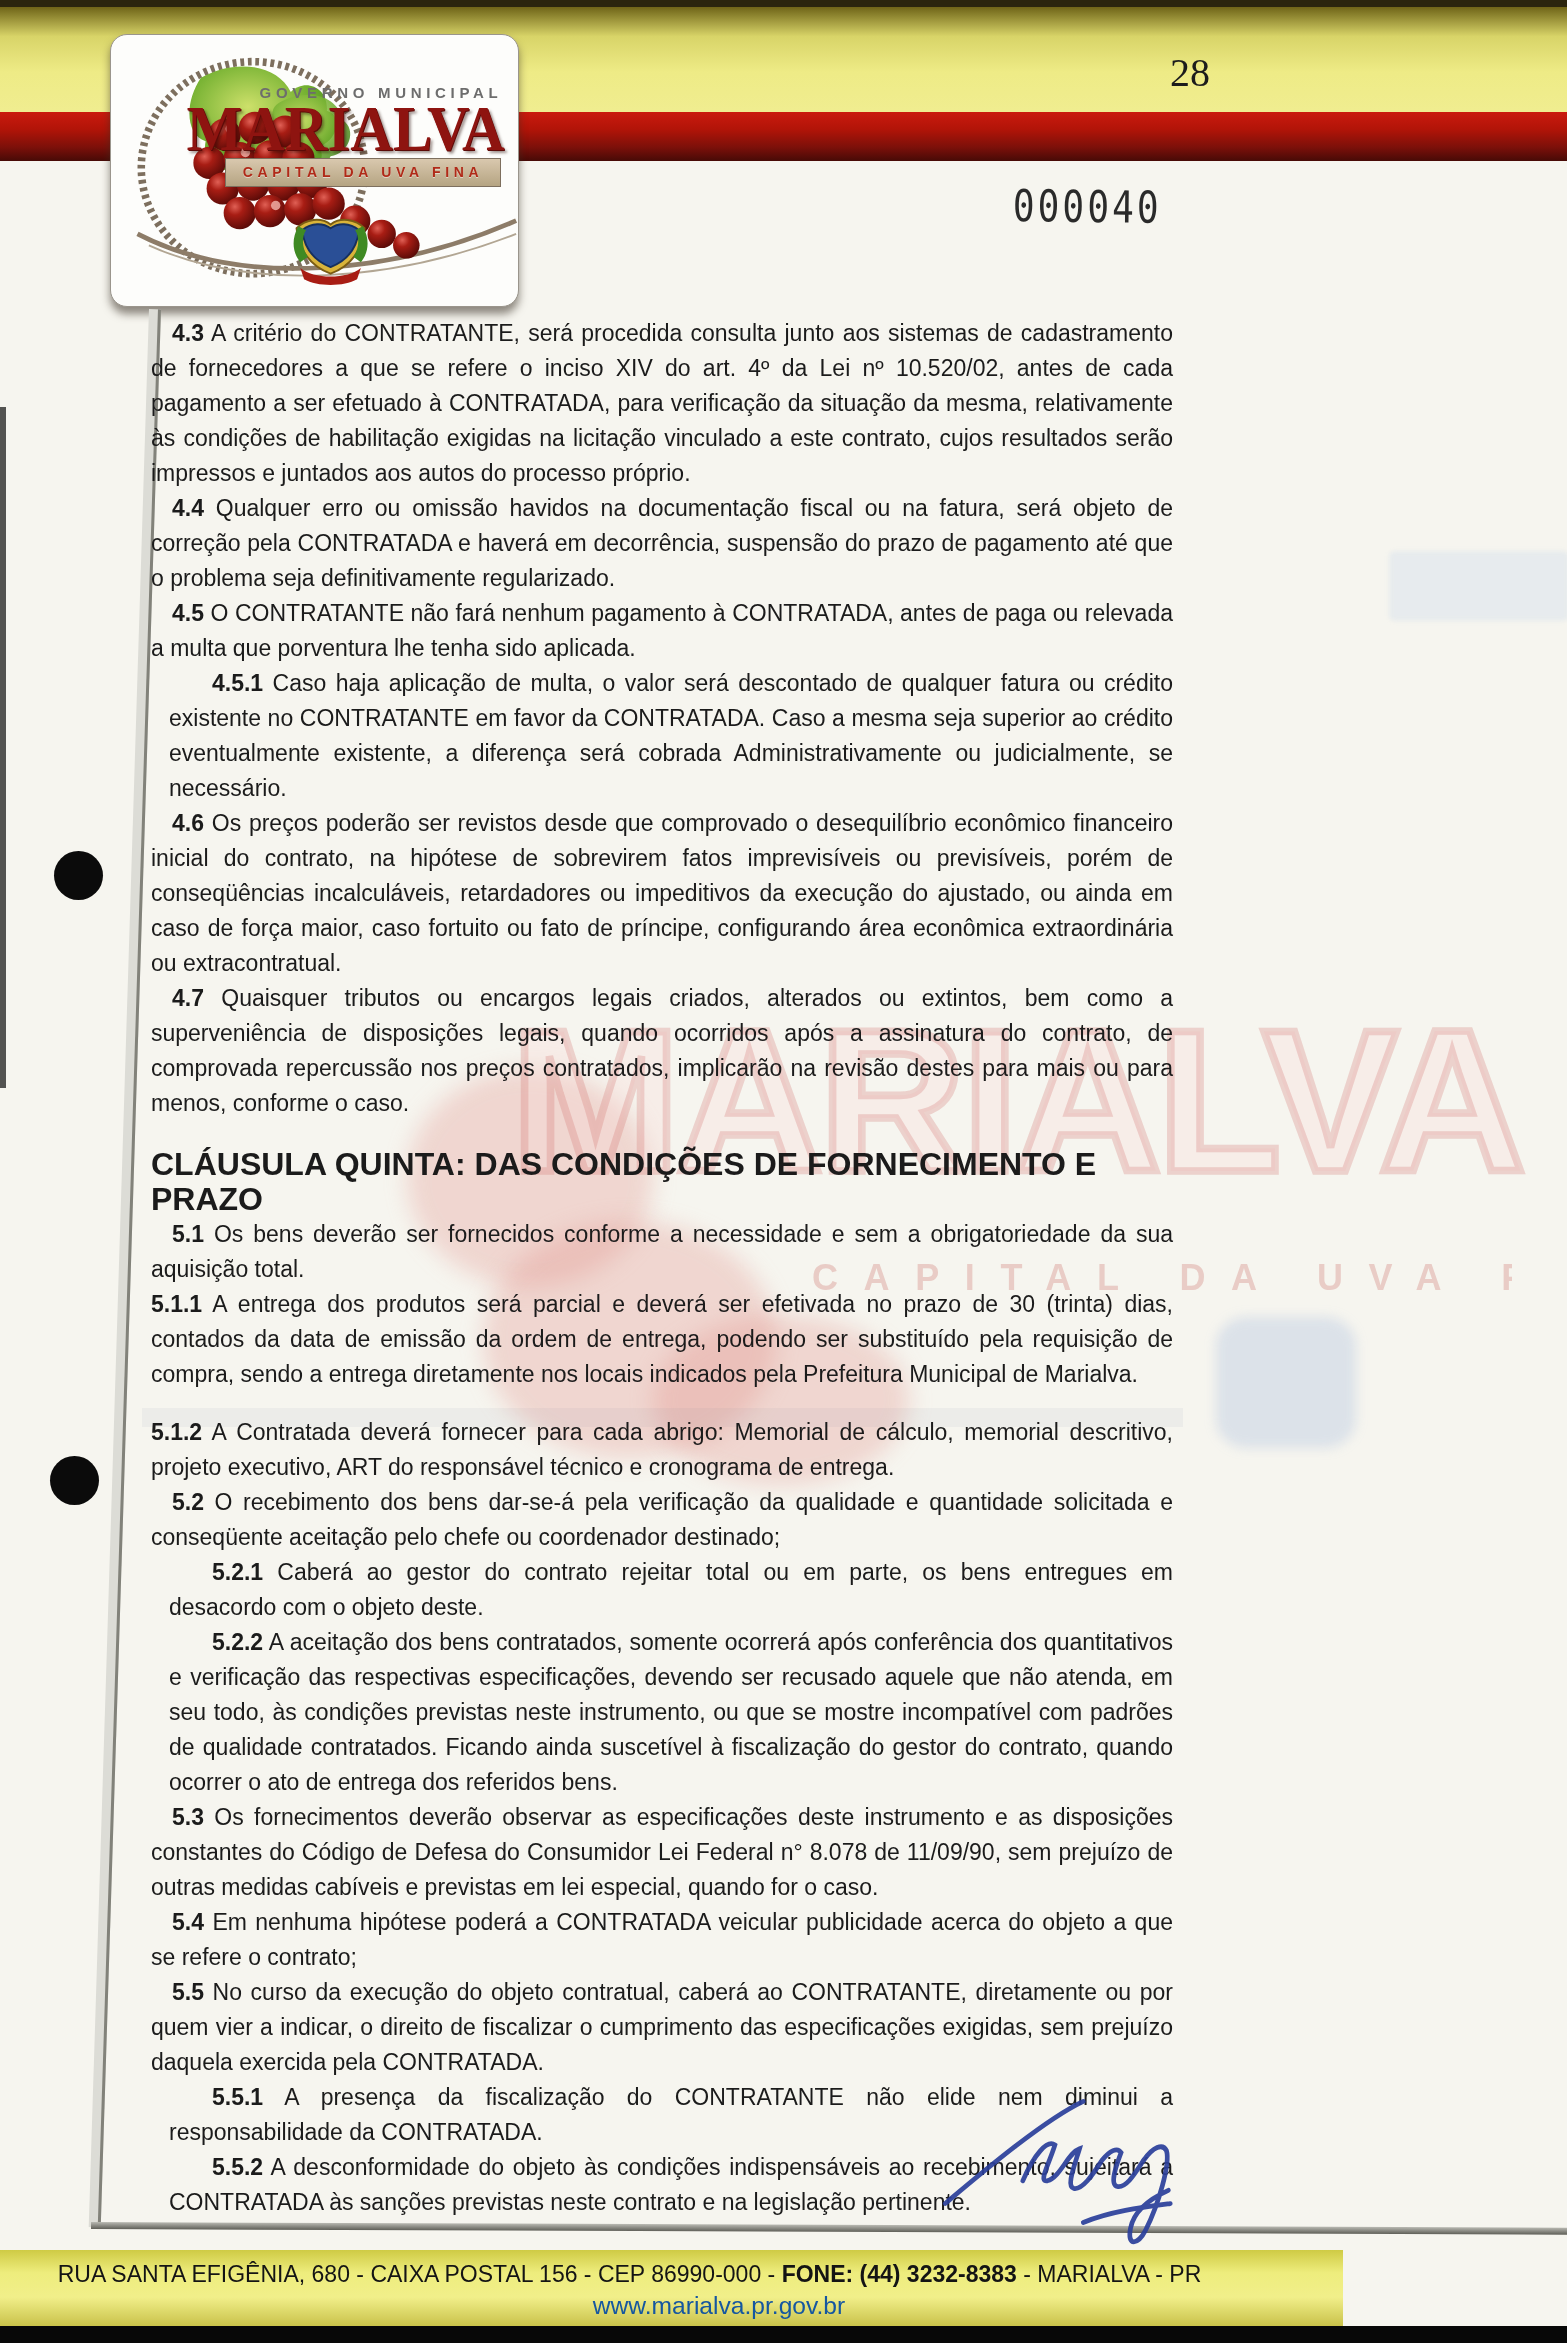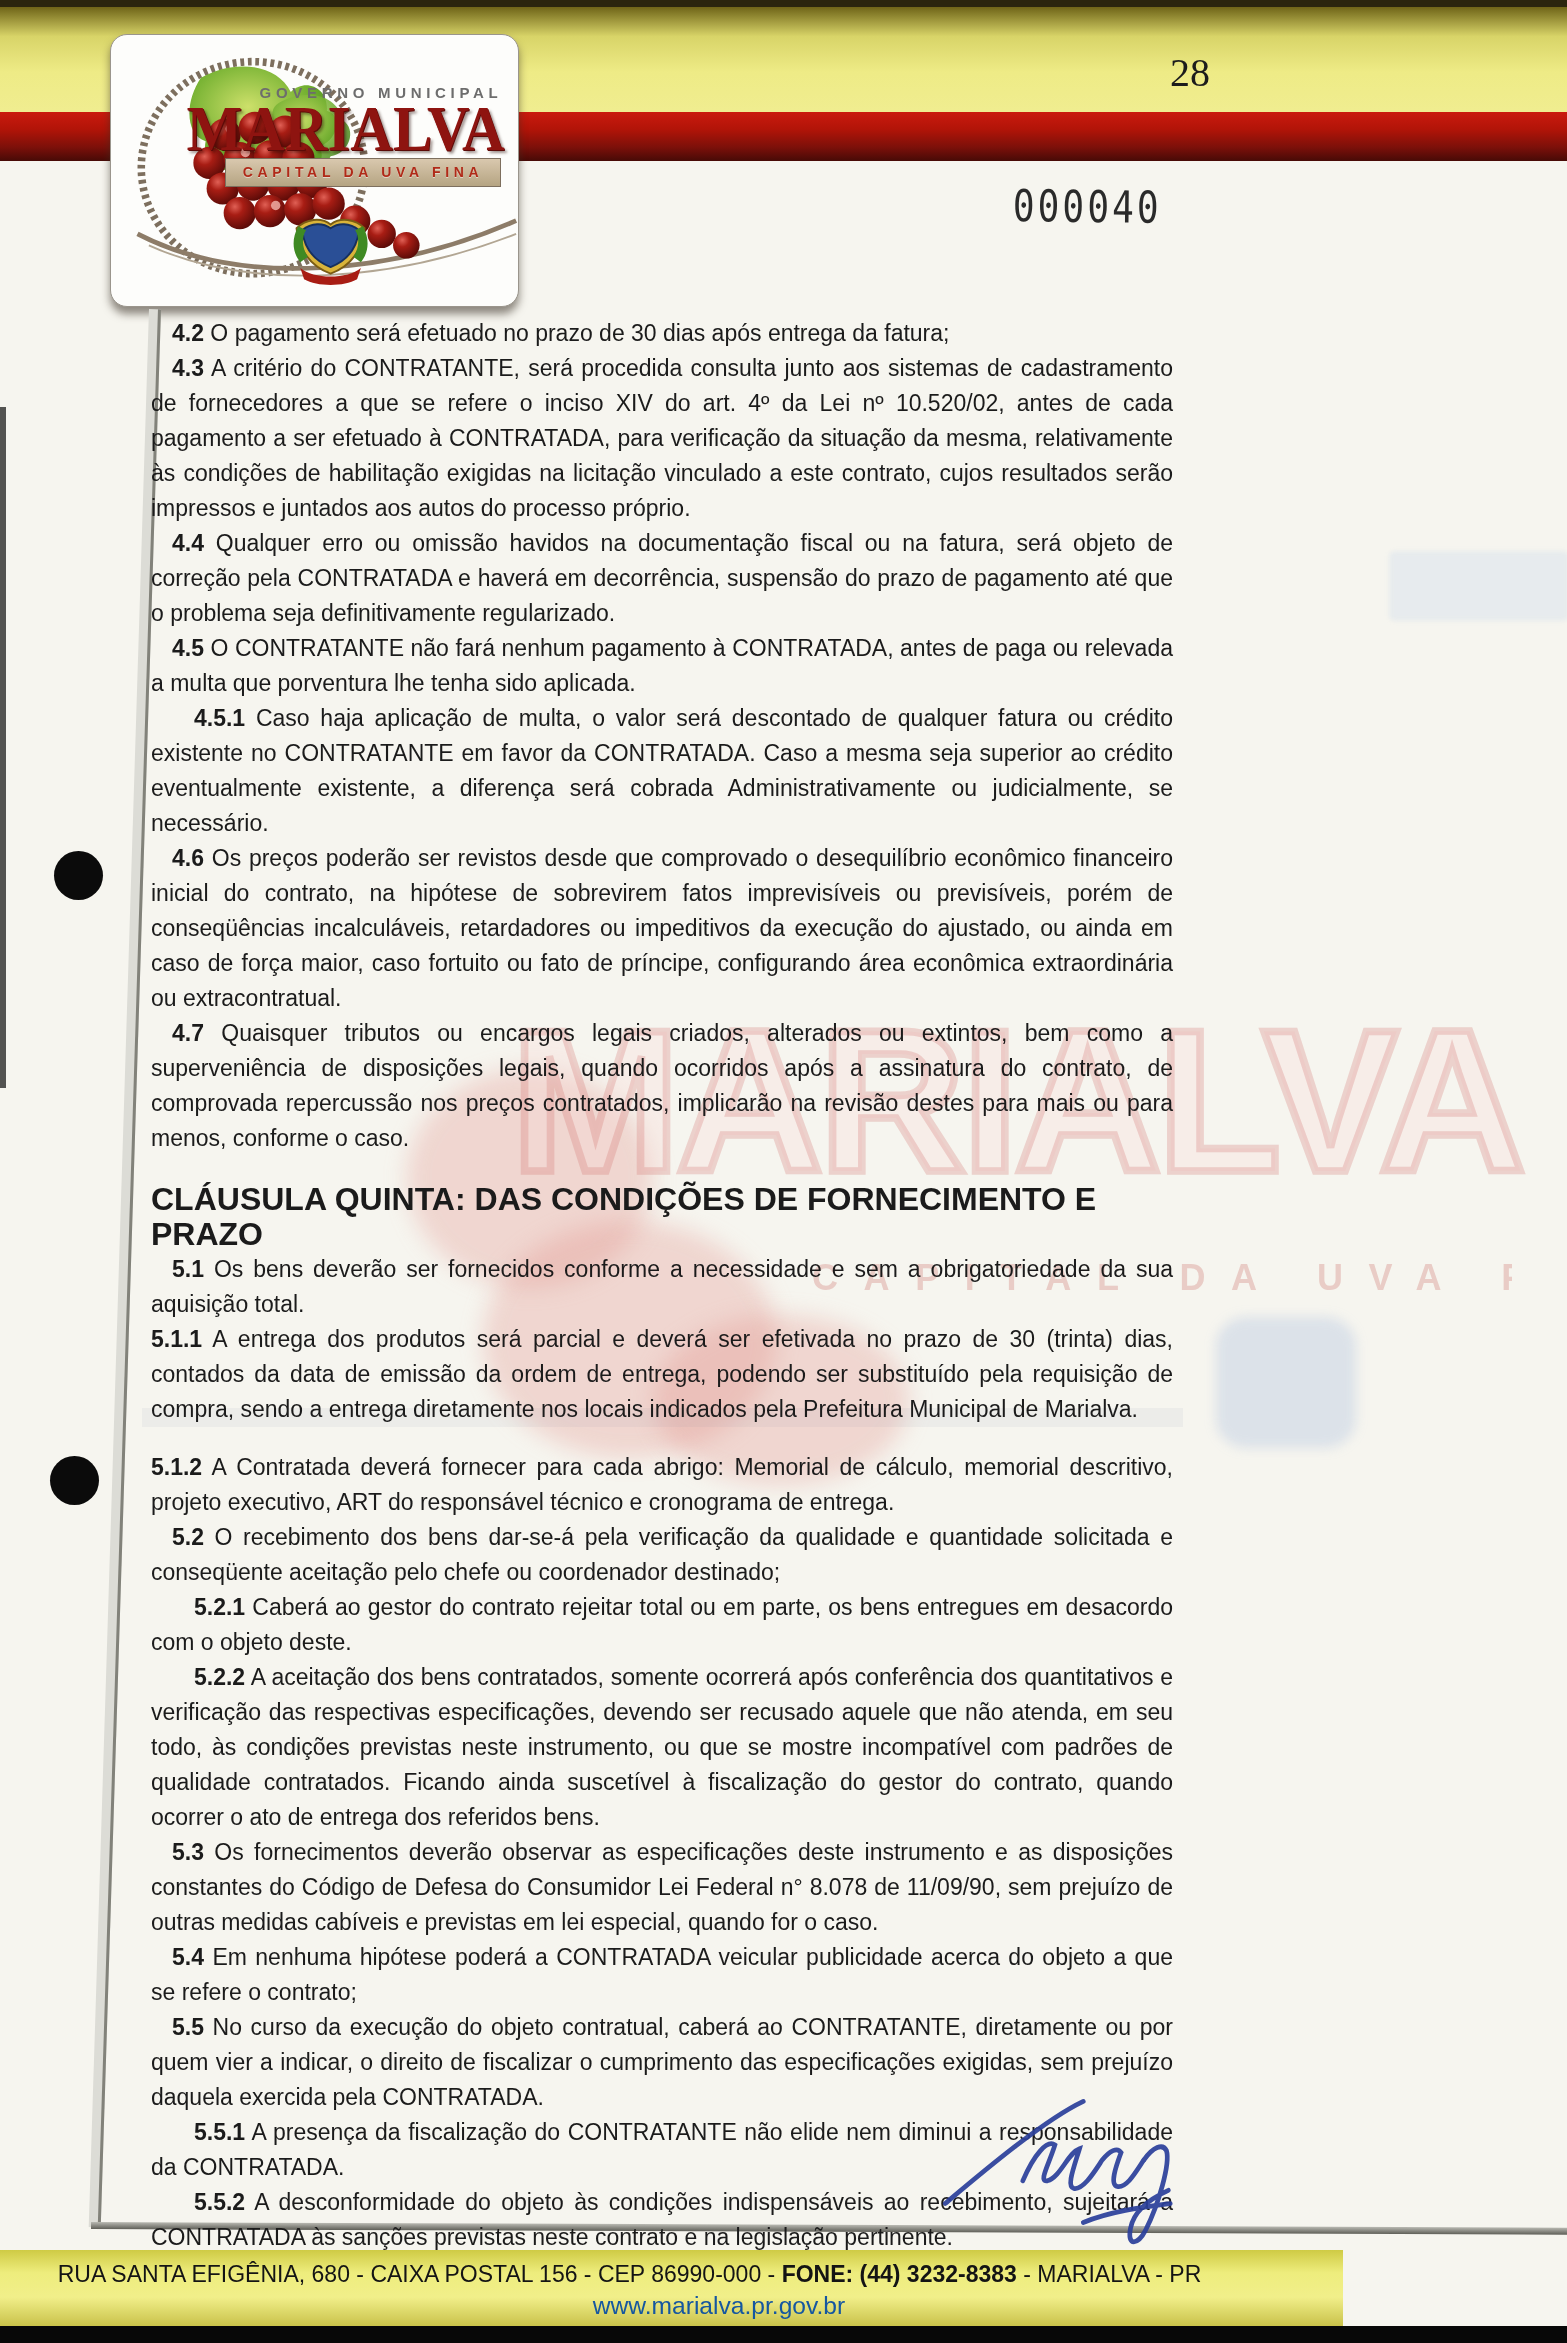--- a/index.html
+++ b/index.html
@@ -50,21 +50,21 @@
   .wm-crest{left:1216px;top:1317px;width:140px;height:131px;border-radius:22%;
     background:rgba(128,158,214,.22);filter:blur(5.7px);}
   .wm-bluebox{left:1389px;top:551px;width:180px;height:70px;background:rgba(165,195,235,.18);
     filter:blur(1.9px);border-radius:5.7px;}
   .wm-streak{left:142px;top:1408px;width:1041px;height:19px;background:rgba(120,130,150,.07);}
   
   .doc-body{position:absolute;left:151px;top:316px;width:1022px;font-size:23px;line-height:35px;
     text-align:justify;color:#1b1b1b;}
   .doc-body .para{margin:0;}
   .doc-body .ind1{text-indent:21px;}
-  .doc-body .ind2{text-indent:43px;}
+  .doc-body .ind2{text-indent:43px;margin-left:18px;}
   .doc-body .gap{margin-top:23px;}
   .doc-body .heading{margin-top:25.6px;font-weight:bold;font-size:32px;text-align:left;}
   
   .signature{position:absolute;left:932px;top:2090px;}
   
   .footer-band{position:absolute;left:0;top:2250px;width:1343px;height:76px;
     background:linear-gradient(180deg,#cfcb44 0%,#eeed7d 30%,#f1ef8a 62%,#c9c24a 100%);}
   .footer-line1{position:absolute;left:0;top:11.4px;width:1259px;text-align:center;
     font-size:23px;color:#141414;}
   .footer-line1 b{font-weight:bold;}
@@ -153,21 +153,20 @@
   <div class="wm wm-blob wm-blob1"></div>
   <div class="wm wm-blob wm-blob2"></div>
   <div class="wm wm-blob wm-blob3"></div>
   <div class="wm wm-name">MARIALVA</div>
   <div class="wm wm-banner">CAPITAL DA UVA FINA</div>
   <div class="wm wm-crest"></div>
   <div class="wm wm-bluebox"></div>
   <div class="wm wm-streak"></div>
 
   <div class="doc-body">
-      <div class="para ind1"><b>4.2</b> O pagamento será efetuado no prazo de 30 dias após entrega da fatura;</div>
       <div class="para ind1"><b>4.3</b> A critério do CONTRATANTE, será procedida consulta junto aos sistemas de cadastramento de fornecedores a que se refere o inciso XIV do art. 4º da Lei nº 10.520/02, antes de cada pagamento a ser efetuado à CONTRATADA, para verificação da situação da mesma, relativamente às condições de habilitação exigidas na licitação vinculado a este contrato, cujos resultados serão impressos e juntados aos autos do processo próprio.</div>
       <div class="para ind1"><b>4.4</b> Qualquer erro ou omissão havidos na documentação fiscal ou na fatura, será objeto de correção pela CONTRATADA e haverá em decorrência, suspensão do prazo de pagamento até que o problema seja definitivamente regularizado.</div>
       <div class="para ind1"><b>4.5</b> O CONTRATANTE não fará nenhum pagamento à CONTRATADA, antes de paga ou relevada a multa que porventura lhe tenha sido aplicada.</div>
       <div class="para ind2"><b>4.5.1</b> Caso haja aplicação de multa, o valor será descontado de qualquer fatura ou crédito existente no CONTRATANTE em favor da CONTRATADA. Caso a mesma seja superior ao crédito eventualmente existente, a diferença será cobrada Administrativamente ou judicialmente, se necessário.</div>
       <div class="para ind1"><b>4.6</b> Os preços poderão ser revistos desde que comprovado o desequilíbrio econômico financeiro inicial do contrato, na hipótese de sobrevirem fatos imprevisíveis ou previsíveis, porém de conseqüências incalculáveis, retardadores ou impeditivos da execução do ajustado, ou ainda em caso de força maior, caso fortuito ou fato de príncipe, configurando área econômica extraordinária ou extracontratual.</div>
       <div class="para ind1"><b>4.7</b> Quaisquer tributos ou encargos legais criados, alterados ou extintos, bem como a superveniência de disposições legais, quando ocorridos após a assinatura do contrato, de comprovada repercussão nos preços contratados, implicarão na revisão destes para mais ou para menos, conforme o caso.</div>
       <div class="heading">CLÁUSULA QUINTA: DAS CONDIÇÕES DE FORNECIMENTO E PRAZO</div>
       <div class="para ind1"><b>5.1</b> Os bens deverão ser fornecidos conforme a necessidade e sem a obrigatoriedade da sua aquisição total.</div>
       <div class="para ind0"><b>5.1.1</b> A entrega dos produtos será parcial e deverá ser efetivada no prazo de 30 (trinta) dias, contados da data de emissão da ordem de entrega, podendo ser substituído pela requisição de compra, sendo a entrega diretamente nos locais indicados pela Prefeitura Municipal de Marialva.</div>
       <div class="para ind0 gap"><b>5.1.2</b> A Contratada deverá fornecer para cada abrigo: Memorial de cálculo, memorial descritivo, projeto executivo, ART do responsável técnico e cronograma de entrega.</div>

